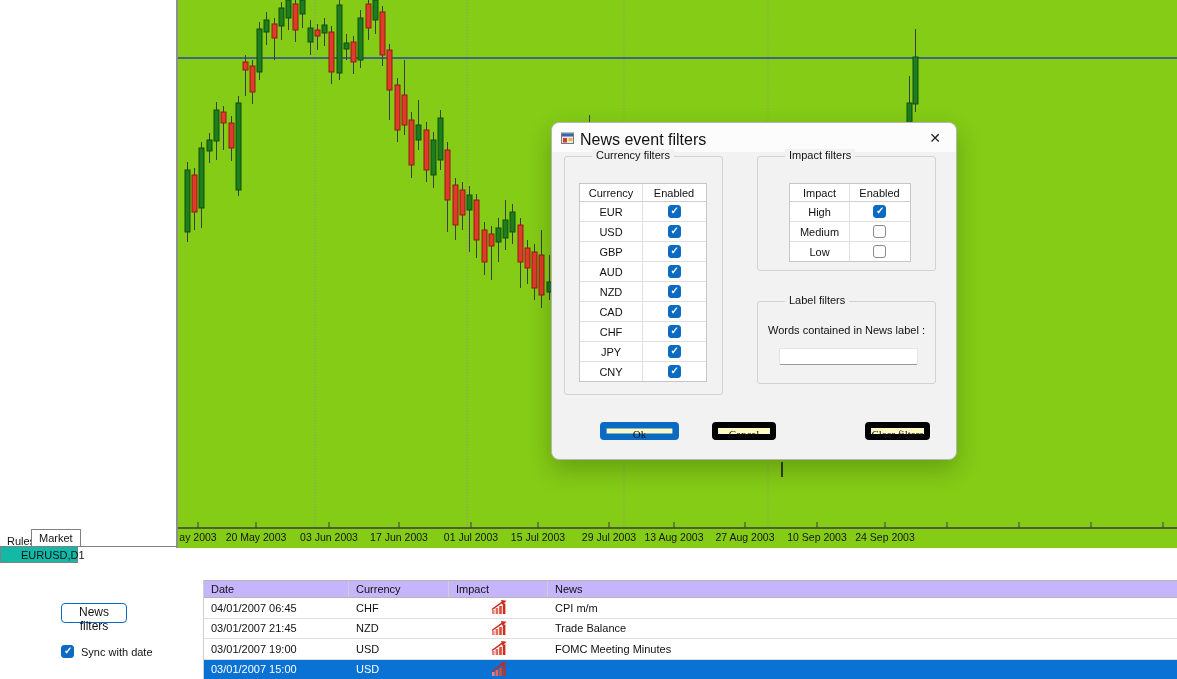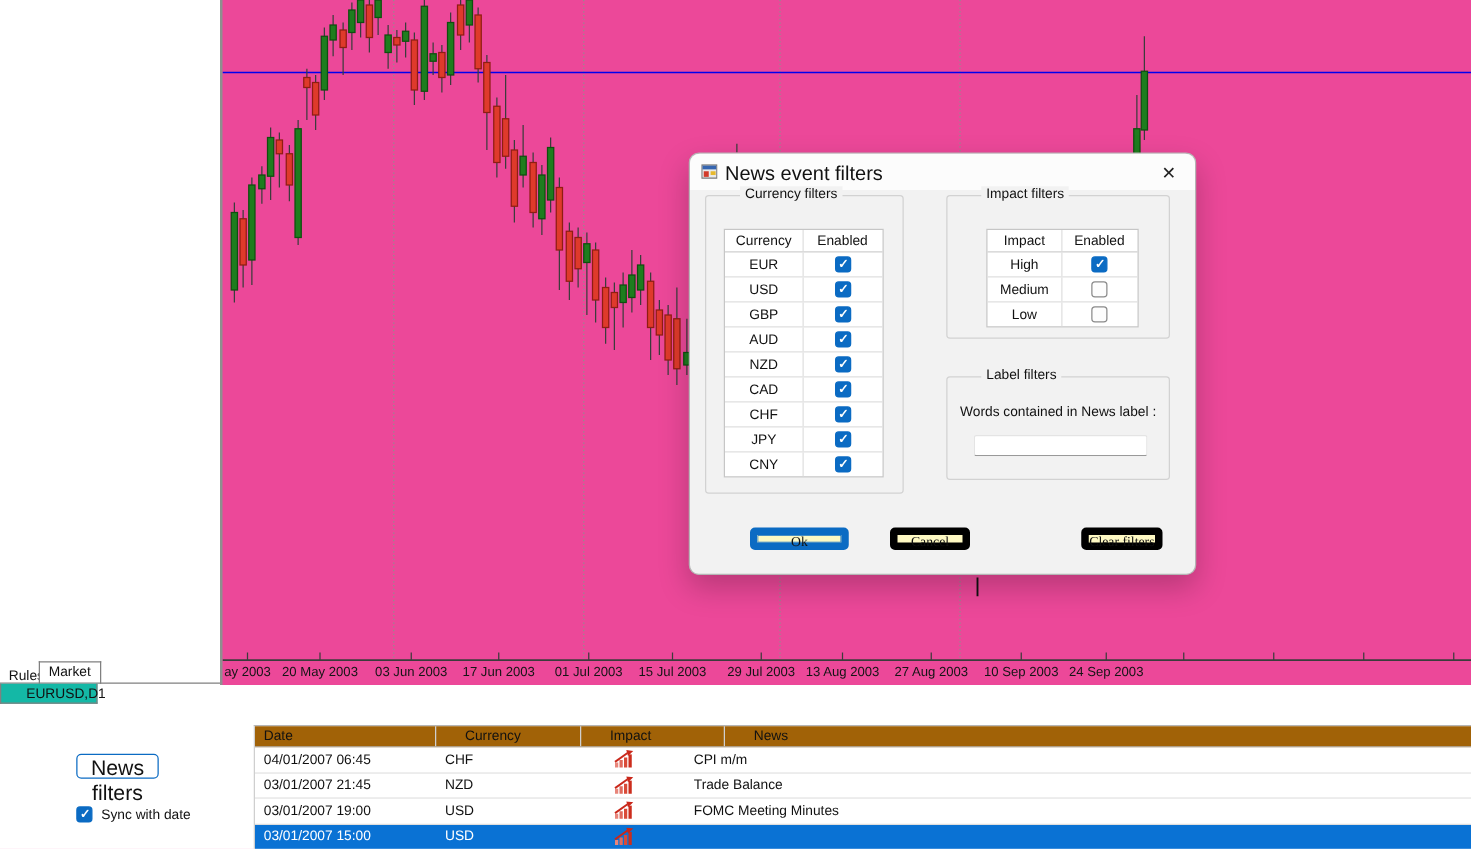--- a/index.html
+++ b/index.html
@@ -1,47 +1,47 @@
 <!DOCTYPE html>
 <html><head>
 <meta charset="utf-8">
 <style>
   html,body{margin:0;padding:0;}
   .screen{position:relative;width:1177px;height:679px;background:#ffffff;overflow:hidden;
           font-family:"Liberation Sans",sans-serif;color:#111;}
 
   
-  .chart-panel{position:absolute;left:176px;top:0;width:1001px;height:548px;background:#ec4899;
+  .chart-panel{position:absolute;left:176px;top:0;width:1001px;height:548px;background:#84cc16;
                border-left:2px solid #8f8f8f;box-sizing:border-box;text-align:center;}
   .chart-panel svg{position:absolute;left:0;top:0;}
 
   
   .tab-rules{position:absolute;left:7px;top:535px;font-size:11px;}
   .tab-market{position:absolute;left:31px;top:529px;height:17px;line-height:17px;padding:0 7px;
               font-size:11px;border:1px solid #808080;border-bottom:none;background:#fff;}
   .tabs-line{position:absolute;left:0;top:546px;width:176px;height:1px;background:#808080;}
   .chart-tab{position:absolute;left:0;top:547px;width:78px;height:16px;line-height:16px;padding-left:20px;
              font-size:11px;background:#14b8a6;border:1px solid #808080;border-top:none;box-sizing:border-box;}
 
   
-  .news-filters-btn{position:absolute;left:61px;top:603px;width:66px;height:20px;font-size:17px;
+  .news-filters-btn{position:absolute;left:61px;top:603px;width:66px;height:20px;font-size:12px;
                     font-family:inherit;background:#fff;border:1px solid #0b6bc3;border-radius:4px;color:#111;}
   .sync-row{position:absolute;left:61px;top:645px;display:flex;align-items:center;gap:7px;font-size:11px;}
 
   .cb{width:13px;height:13px;border-radius:3px;box-sizing:border-box;position:relative;display:inline-block;flex:none;}
   .cb.on{background:#0b6bc3;border:1px solid #0b6bc3;}
   .cb.on::after{content:"✓";position:absolute;left:2px;top:-1px;color:#fff;font-size:10px;font-weight:bold;}
   .cb.off{background:#fdfdfd;border:1px solid #8a8a8a;}
 
   
   .news-table{position:absolute;left:203px;top:580px;width:974px;border-top:1px solid #b5b5b5;
               border-left:1px solid #cfcfcf;font-size:11px;background:#fff;}
   .nt-row{display:grid;grid-template-columns:145px 100px 99px 1fr;align-items:center;height:19.5px;
           border-bottom:1px solid #dedede;background:#fff;}
-  .nt-row.head{height:16px;background:#a16207;border-bottom:1px solid #b5b5b5;gap:16px;}
+  .nt-row.head{height:16px;background:#c4b5fd;border-bottom:1px solid #b5b5b5;}
   .nt-row.head .nt-cell{border-right:1px solid #cfcfcf;height:100%;display:flex;align-items:center;}
   .nt-row.head .nt-cell:last-child{border-right:none;}
   .nt-cell{padding-left:7px;overflow:hidden;white-space:nowrap;}
   .nt-row.sel{background:#0a72d4;color:#fff;border-bottom-color:#0a72d4;}
   .impact-cell{display:flex;align-items:center;padding-left:40px;}
 
   
   .dialog{position:absolute;left:551px;top:122px;width:406px;height:338px;background:#f2f2f2;
           border:1px solid #b5b5b5;border-radius:8px;box-shadow:0 10px 24px rgba(0,0,0,0.22);z-index:5;box-sizing:border-box;}
   .dlg-titlebar{position:absolute;left:0;top:0;right:0;height:29px;background:#fcfcfc;border-radius:8px 8px 0 0;}

